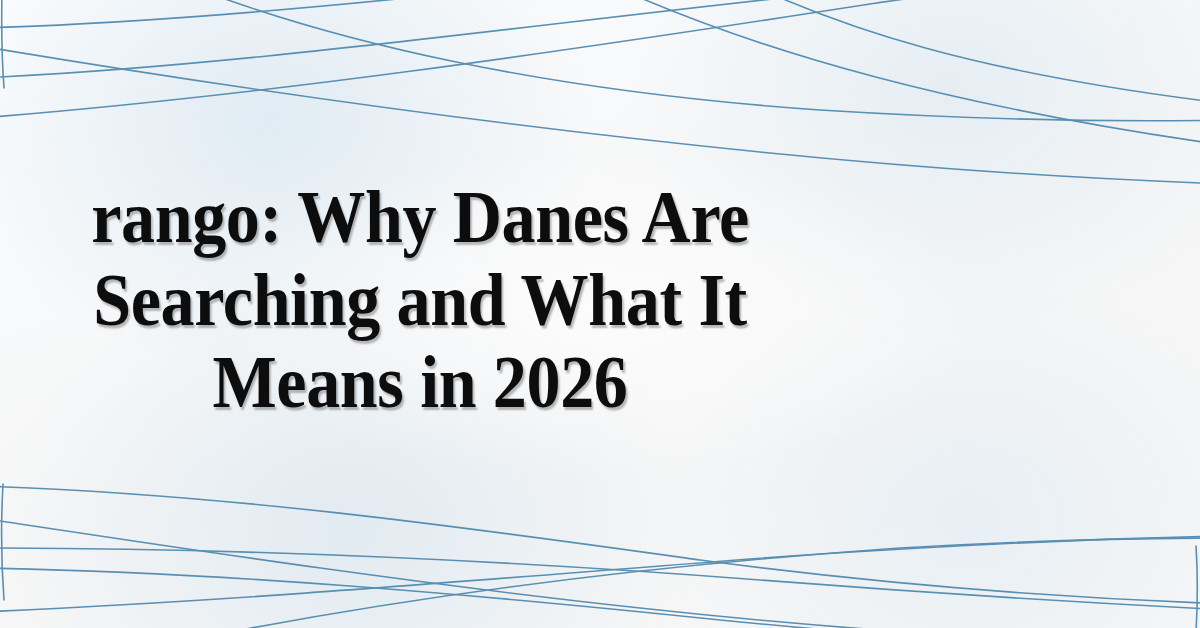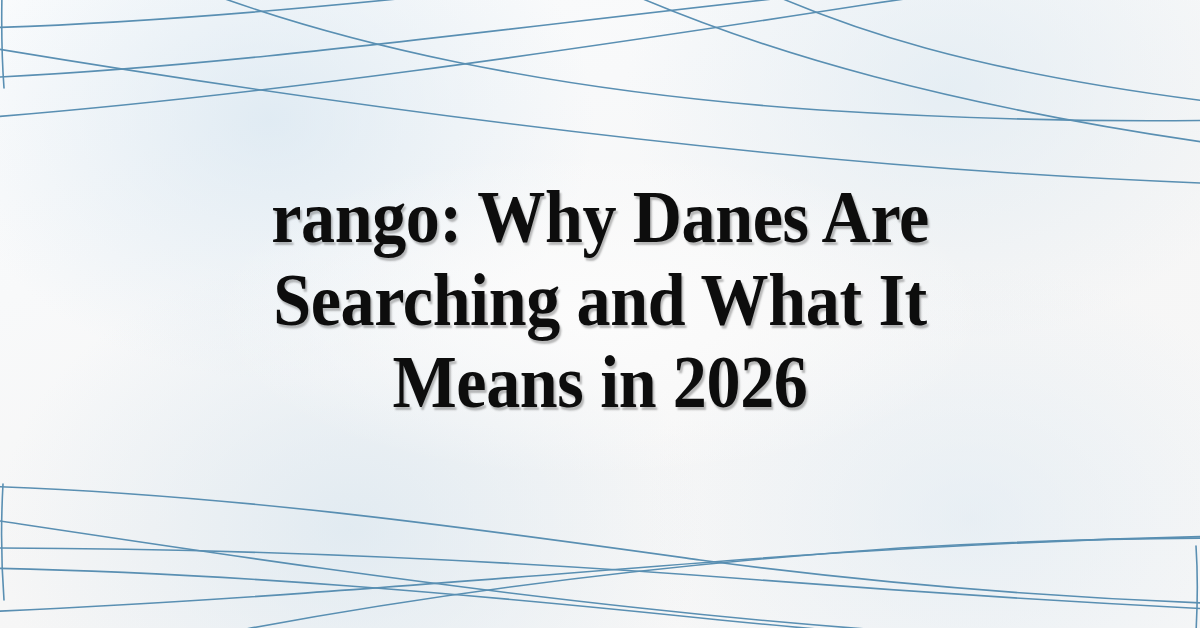--- a/index.html
+++ b/index.html
@@ -66,22 +66,21 @@
 
   
   .title-wrap {
     position: absolute;
     left: 0;
     right: 0;
     top: 0;
     height: 600px;
     display: flex;
     align-items: center;
-    justify-content: center;
-    padding: 0 100px;
+    padding: 0 50px;
     box-sizing: border-box;
   }
 
   .title {
     margin: 0;
     width: 100%;
     max-width: 740px;
     text-align: center;
     font-family: "Liberation Serif", "DejaVu Serif", serif;
     font-weight: 700;

